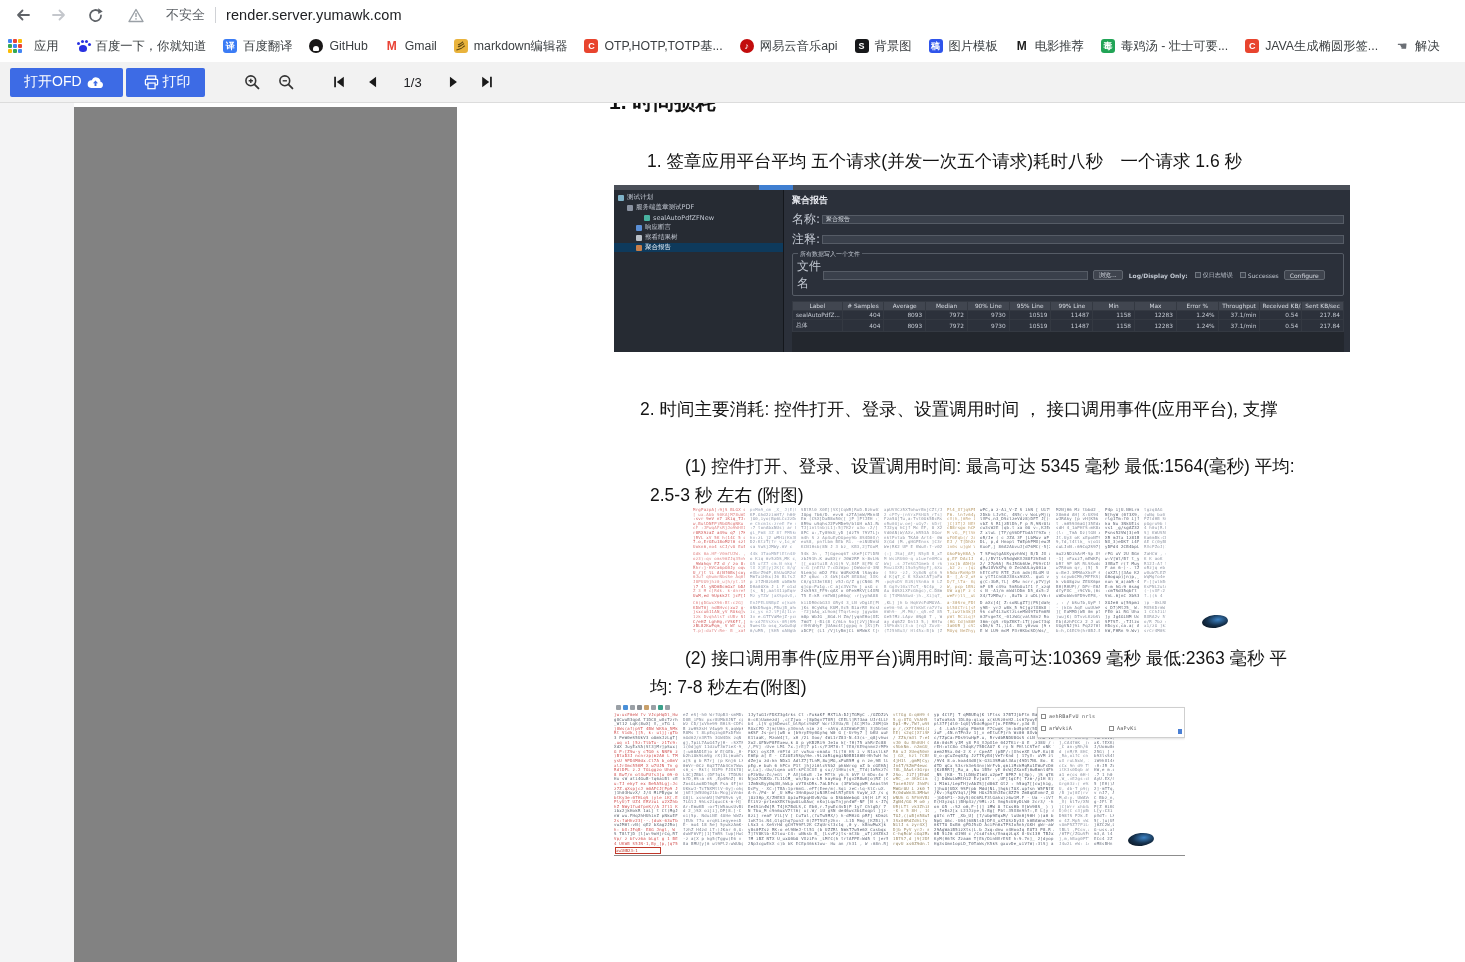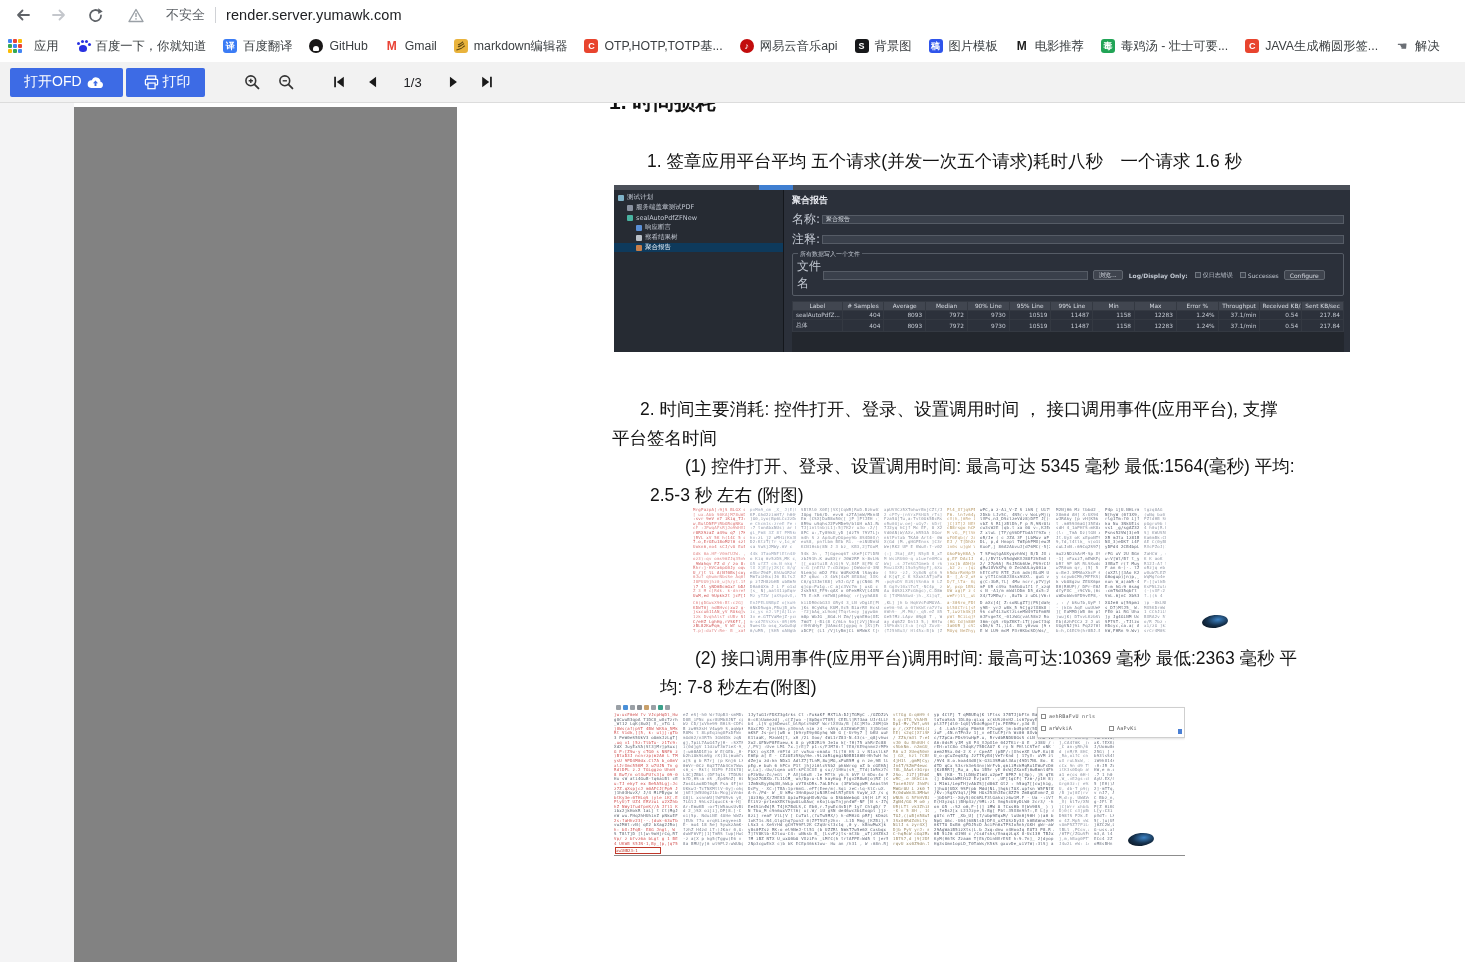--- a/index.html
+++ b/index.html
@@ -284,21 +284,21 @@
         <div id="jm-body">
           <div id="jm-tree">
               <div class="jm-node" style="padding-left: 4px;">
                 <span class="jm-ico" style="background: rgb(127, 179, 200);"></span>
                 <span>测试计划</span>
               </div>
               <div class="jm-node" style="padding-left: 13px;">
                 <span class="jm-ico" style="background: rgb(138, 146, 160);"></span>
                 <span>服务端盖章测试PDF</span>
               </div>
-              <div class="jm-node" style="padding-left: 13px;">
+              <div class="jm-node" style="padding-left: 30px;">
                 <span class="jm-ico" style="background: rgb(73, 179, 161);"></span>
                 <span>sealAutoPdfZFNew</span>
               </div>
               <div class="jm-node" style="padding-left: 22px;">
                 <span class="jm-ico" style="background: rgb(90, 143, 214);"></span>
                 <span>响应断言</span>
               </div>
               <div class="jm-node" style="padding-left: 22px;">
                 <span class="jm-ico" style="background: rgb(185, 192, 200);"></span>
                 <span>察看结果树</span>
@@ -383,21 +383,20 @@
                   </tr>
                 </tbody>
             </table>
             <div id="jm-filler"></div>
           </div>
         </div>
       </div>
 
       <div class="doc-par" style="left:155px; top:292px;">
         <div style="padding-left:28px;">2. 时间主要消耗: 控件打开、登录、设置调用时间 ， 接口调用事件(应用平台), 支撑</div>
-        <div>平台签名时间</div>
       </div>
 
       <div class="doc-par" style="left:155px; top:349px;">
         <div style="padding-left:73px;">(1)  控件打开、登录、设置调用时间: 最高可达 5345 毫秒 最低:1564(毫秒) 平均:</div>
         <div style="padding-left:38px;">2.5-3 秒 左右 (附图)</div>
       </div>
 
       <div id="log1" class="logimg" style="left:236px; top:405px; width:545px; height:127px;">
           <div class="logline">
             <span style="width: 52px; margin-right: 5px; color: rgb(217, 106, 106);"> MrgPazpA[:9jS BLGX o1</span>
@@ -681,21 +680,21 @@
             <span style="width: 58px; margin-right: 5px; color: rgb(154, 160, 172);">(TJ5hBu3/ Hl45x:B[b ]ZaSz</span>
             <span style="width: 28px; margin-right: 5px; color: rgb(192, 161, 114);">MAyq NeZhyyU</span>
             <span style="width: 70px; margin-right: 6px; color: rgb(86, 93, 109);">E W LU9 mcM P3rHKbcSD)Ws/_ BBN</span>
             <span style="width: 44px; margin-right: 5px; color: rgb(125, 132, 148);">b:h,C4EC9(hr8BJ.BBA</span>
             <span style="width: 34px; margin-right: 5px; color: rgb(79, 86, 102);">hW,FHRn  9.Wv)k</span>
             <span style="width: 22px; margin-right: 0px; color: rgb(141, 147, 161);">srCr4M0S3l</span>
           </div>
         </div>
       <div class="blob" style="left:745px; top:512px;"></div>
 
-      <div class="doc-par" style="left:165px; top:541px;">
+      <div class="doc-par" style="left:155px; top:541px;">
         <div style="padding-left:73px;">(2)  接口调用事件(应用平台)调用时间:  最高可达:10369 毫秒  最低:2363 毫秒  平</div>
         <div style="padding-left:38px;">均: 7-8 秒左右(附图)</div>
       </div>
 
       <div id="log2" class="logimg" style="left:157px; top:600px; width:571px; height:153px;">
         <div id="log2-toolbar">
             <i style="background: rgb(154, 160, 166);"></i>
             <i style="background: rgb(74, 144, 217);"></i>
             <i style="background: rgb(154, 160, 166);"></i>
             <i style="background: rgb(138, 143, 148);"></i>

